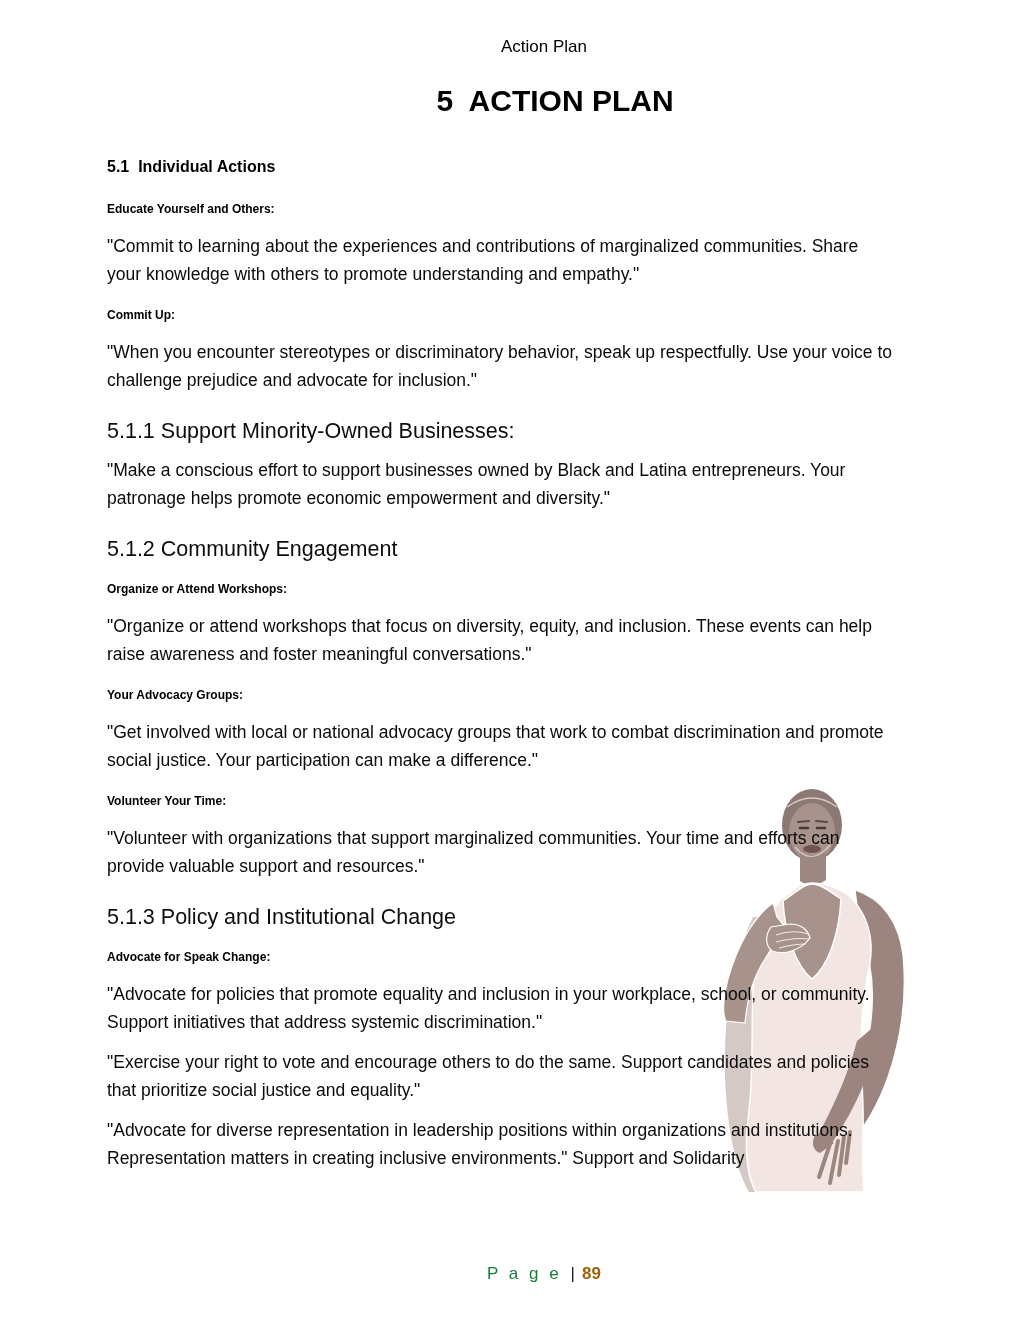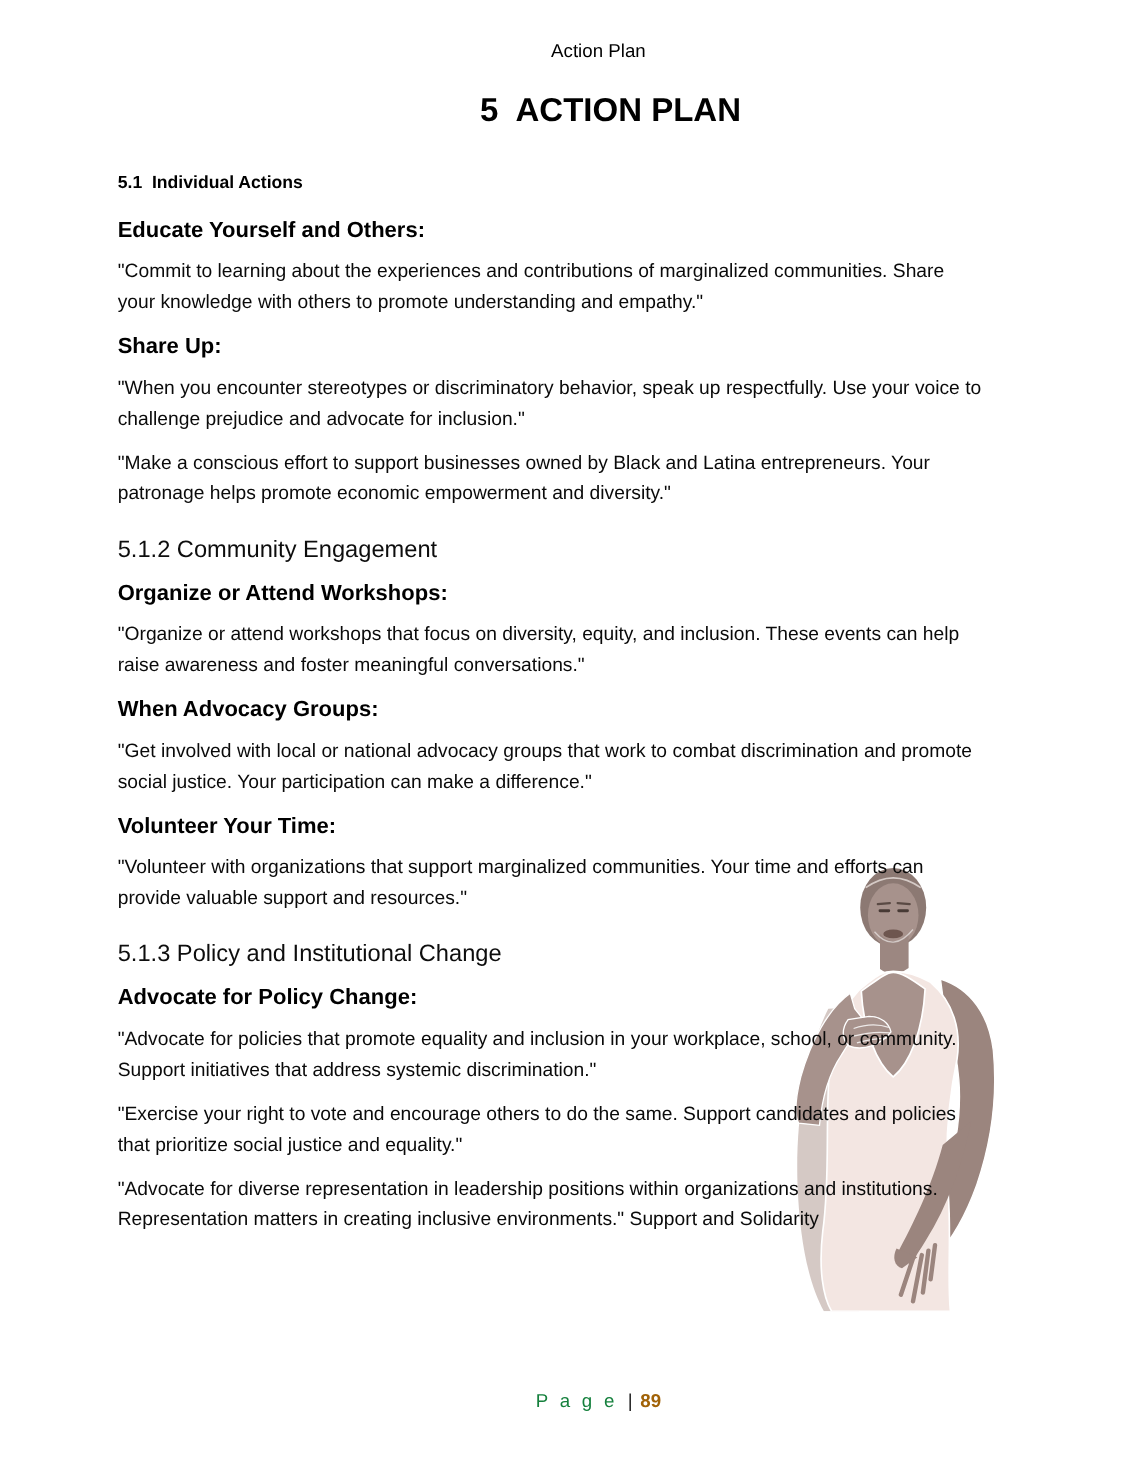--- a/index.html
+++ b/index.html
@@ -54,21 +54,21 @@
     white-space: pre-wrap;
   }
   .content h3 {
     font-size: 21.5px;
     line-height: 26px;
     font-weight: 400;
     margin: 24px 0 0 0;
     color: #0d0d0d;
   }
   .content h4 {
-    font-size: 20px;
+    font-size: 12px;
     line-height: 22px;
     font-weight: 700;
     margin: 16px 0 0 0;
   }
   .content p {
     font-size: 17.5px;
     line-height: 28px;
     margin: 12px 0 0 0;
     white-space: pre-wrap;
     color: #0a0a0a;
@@ -127,44 +127,45 @@
   </div>
 
   <div class="content">
 
     <h2>5.1  Individual Actions</h2>
 
     <h4>Educate Yourself and Others:</h4>
     <p>"Commit to learning about the experiences and contributions of marginalized communities. Share
 your knowledge with others to promote understanding and empathy."</p>
 
-    <h4>Share Up:</h4>
+    <h4>Commit Up:</h4>
     <p>"When you encounter stereotypes or discriminatory behavior, speak up respectfully. Use your voice to
 challenge prejudice and advocate for inclusion."</p>
 
+    <h3>5.1.1 Support Minority-Owned Businesses:</h3>
     <p>"Make a conscious effort to support businesses owned by Black and Latina entrepreneurs. Your
 patronage helps promote economic empowerment and diversity."</p>
 
     <h3>5.1.2 Community Engagement</h3>
 
     <h4>Organize or Attend Workshops:</h4>
     <p>"Organize or attend workshops that focus on diversity, equity, and inclusion. These events can help
 raise awareness and foster meaningful conversations."</p>
 
-    <h4>When Advocacy Groups:</h4>
+    <h4>Your Advocacy Groups:</h4>
     <p>"Get involved with local or national advocacy groups that work to combat discrimination and promote
 social justice. Your participation can make a difference."</p>
 
     <h4>Volunteer Your Time:</h4>
     <p>"Volunteer with organizations that support marginalized communities. Your time and efforts can
 provide valuable support and resources."</p>
 
     <h3>5.1.3 Policy and Institutional Change</h3>
 
-    <h4>Advocate for Policy Change:</h4>
+    <h4>Advocate for Speak Change:</h4>
     <p>"Advocate for policies that promote equality and inclusion in your workplace, school, or community.
 Support initiatives that address systemic discrimination."</p>
 
     <p>"Exercise your right to vote and encourage others to do the same. Support candidates and policies
 that prioritize social justice and equality."</p>
 
     <p>"Advocate for diverse representation in leadership positions within organizations and institutions.
 Representation matters in creating inclusive environments." Support and Solidarity</p>
 
   </div>

